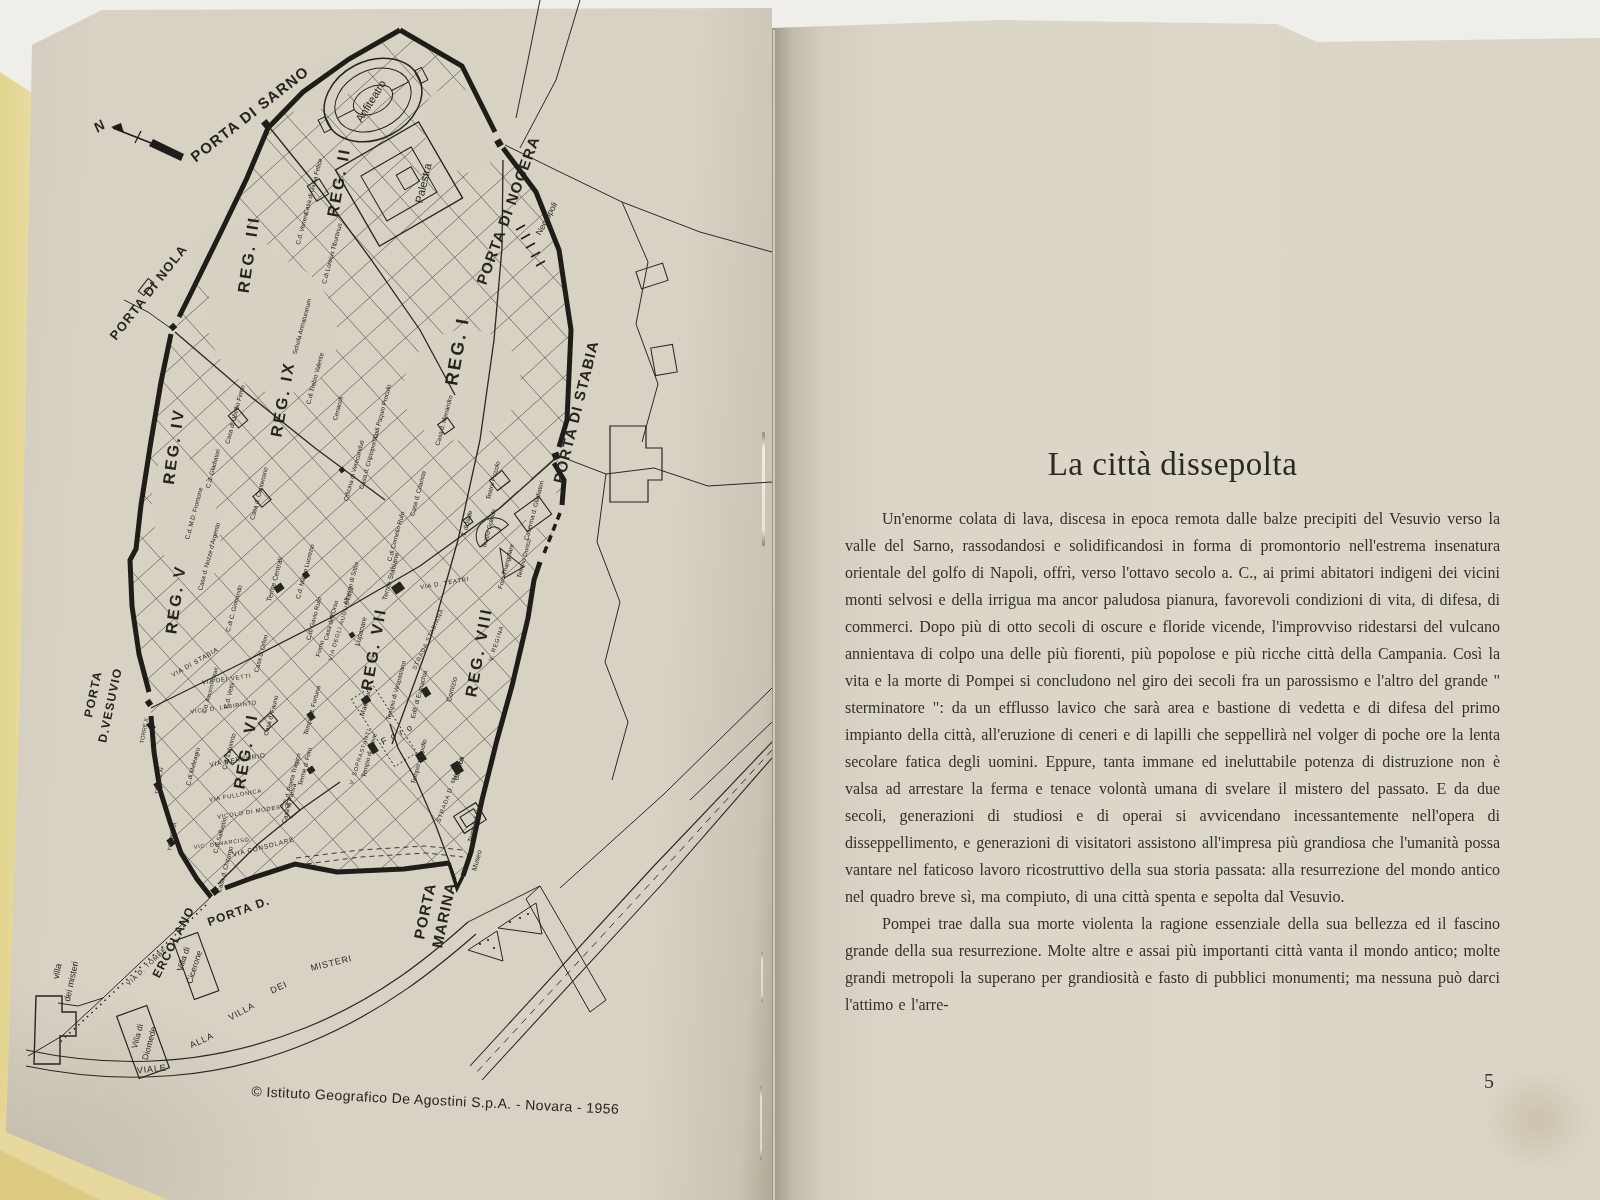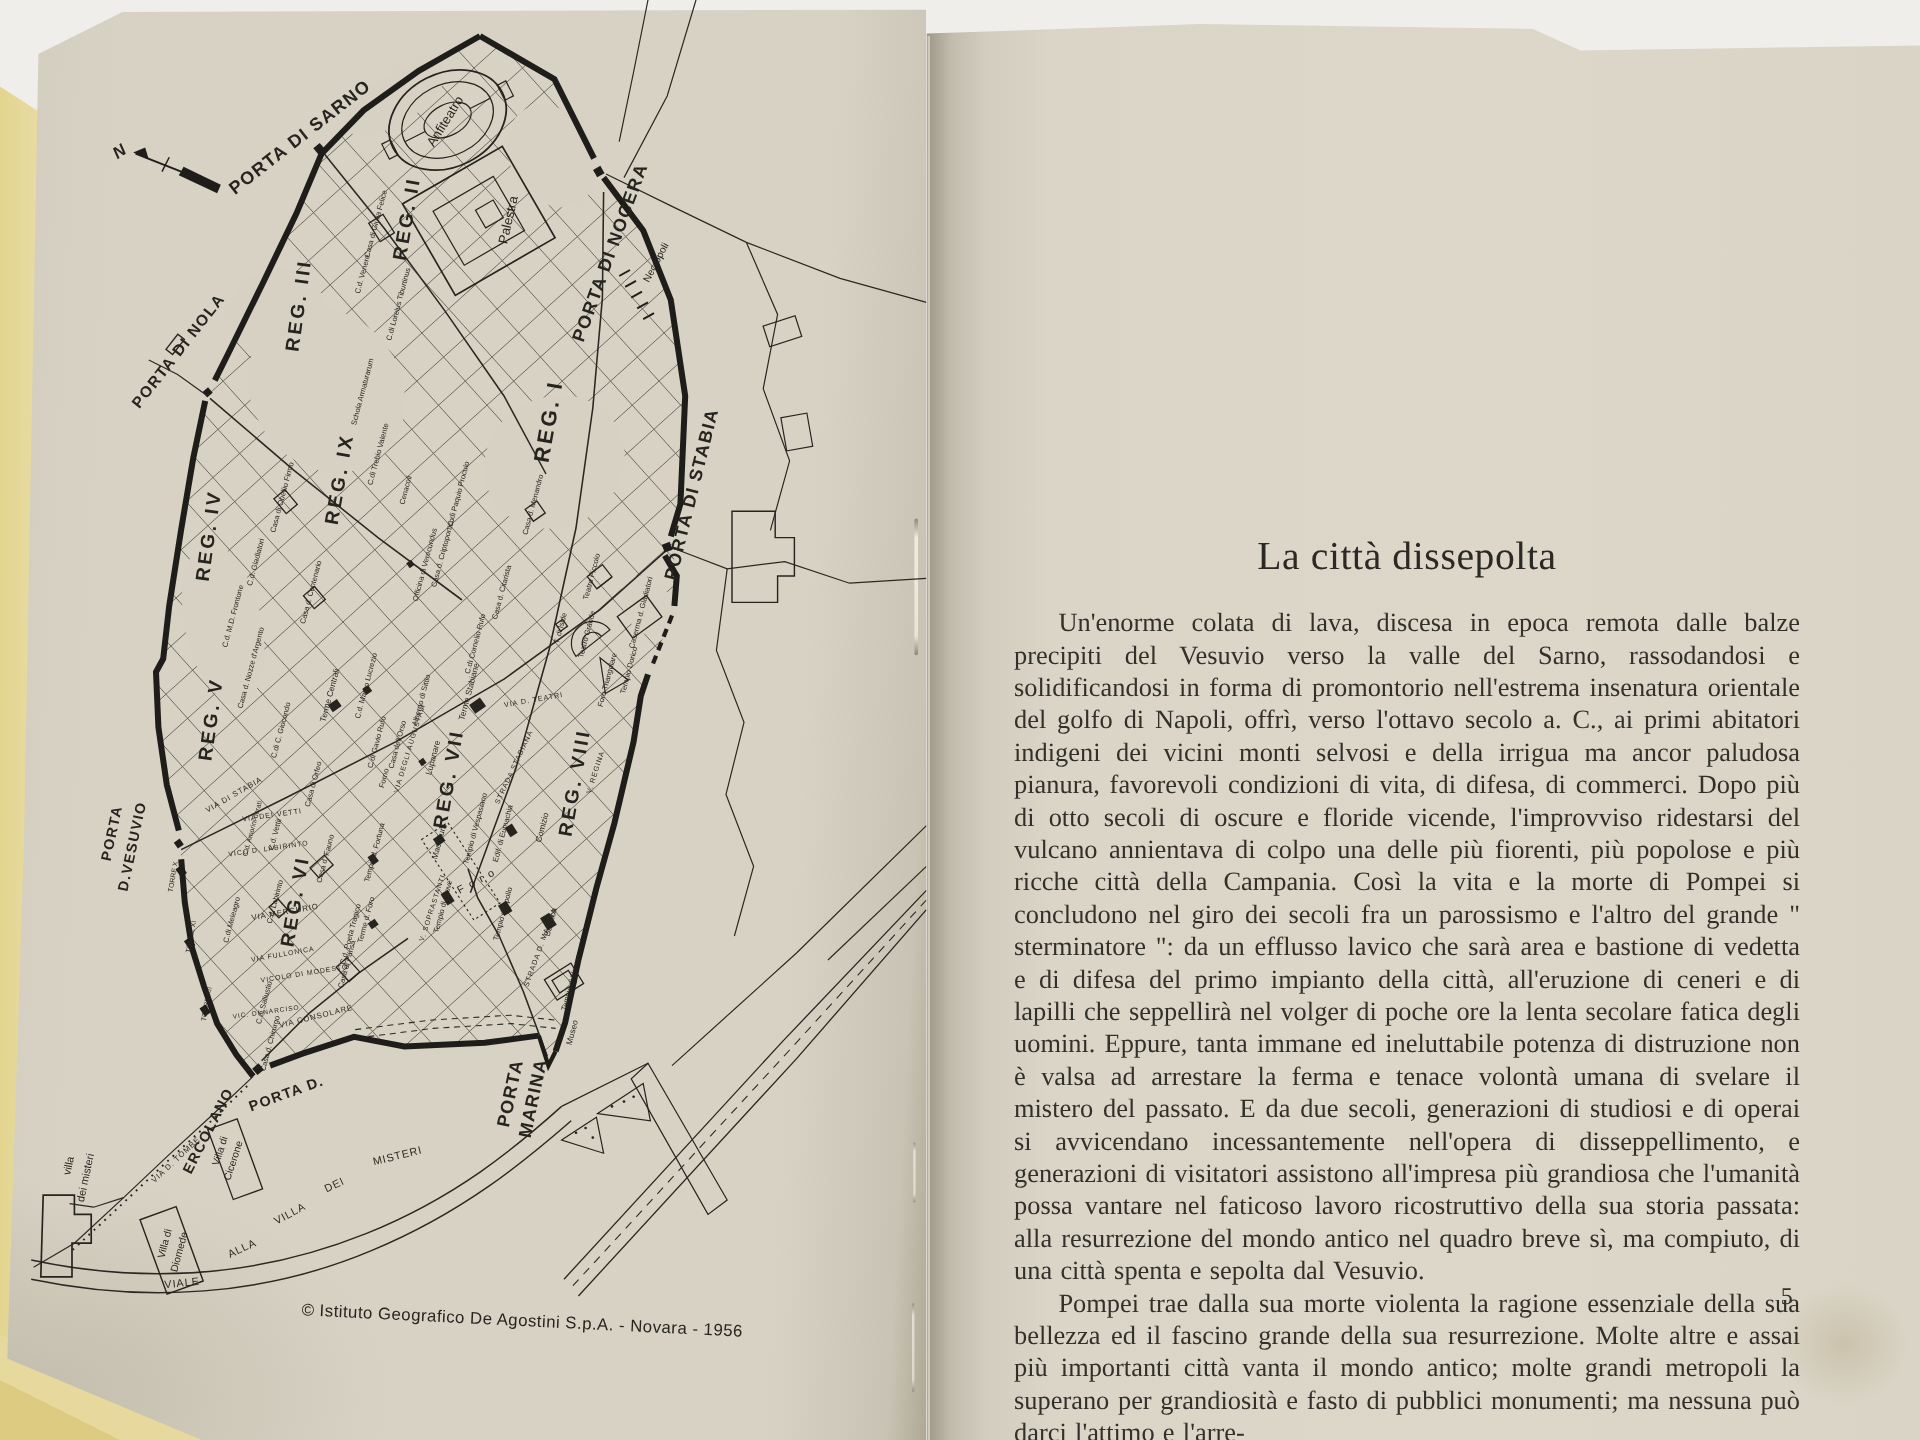--- a/index.html
+++ b/index.html
@@ -47,21 +47,21 @@
   #map .ml-feature{fill:#27251f;}
   #map .ml-villa{fill:#27251f;}
   #map .ml-compass{font-weight:700;font-style:italic;}
   #copyright-text{font-family:"Liberation Serif",serif;letter-spacing:.4px;fill:#3b382f;}
 
   
   .right-content{left:845px;top:0;width:655px;height:1197px;color:#32302a;}
   #page-title{position:absolute;top:446px;left:0;width:100%;margin:0;text-align:center;
     font-size:33px;font-weight:400;letter-spacing:.5px;color:#2b2924;}
   #body-paragraphs{position:absolute;top:505px;left:0;width:100%;}
-  #body-paragraphs p{margin:0;text-indent:37px;font-size:22px;line-height:27px;
+  #body-paragraphs p{margin:0;text-indent:37px;font-size:16px;line-height:27px;
     text-align:justify;word-spacing:1.4px;color:#32302a;}
   #page-number{position:absolute;top:1070px;right:6px;font-size:20px;color:#32302a;}
 </style>
 </head>
 <body>
 
 <div class="photo">
   <div class="layer" id="under-strip"></div>
   <div class="layer" id="under-wedge1"></div>
   <div class="layer" id="under-wedge2"></div>

